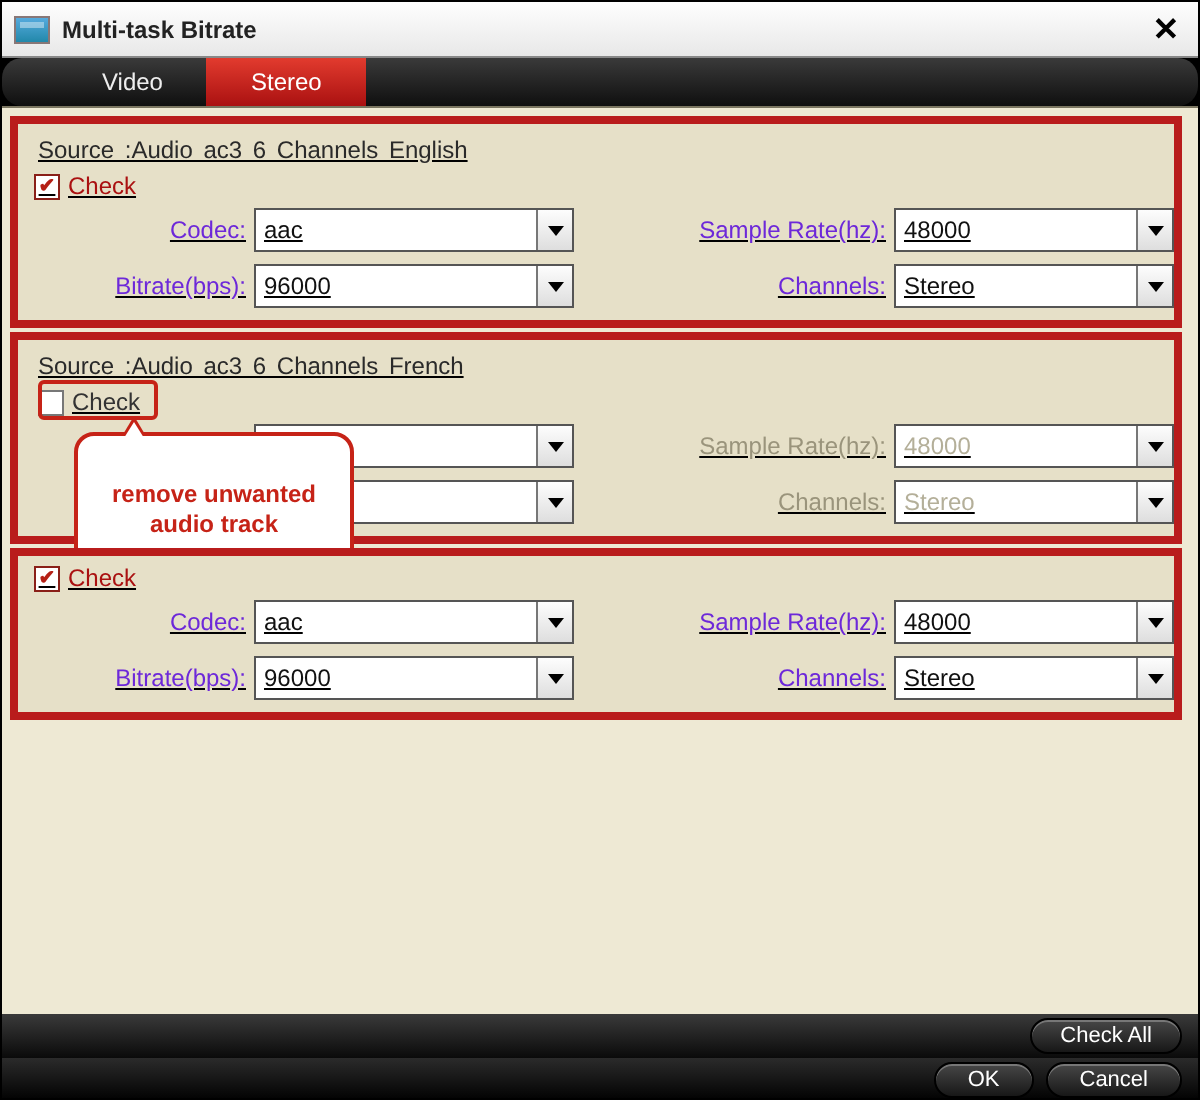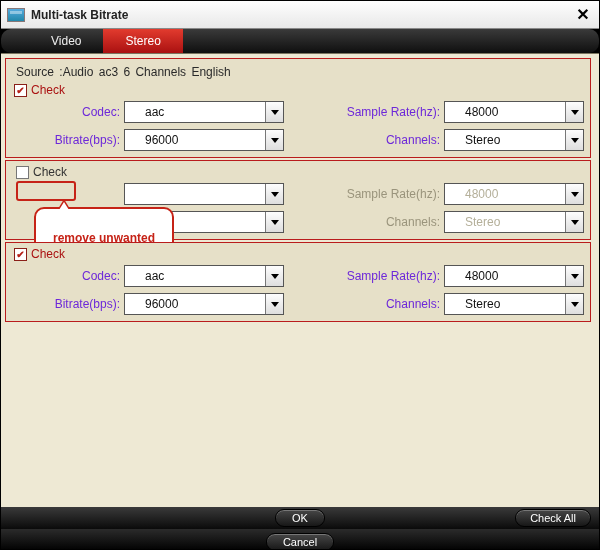--- a/index.html
+++ b/index.html
@@ -7,41 +7,41 @@
   .titlebar { height: 28px; background: linear-gradient(#fefefe,#e8e8e8); display: flex; align-items: center; padding: 0 6px; border-bottom: 1px solid #888; }
   .titlebar .app-icon { width: 18px; height: 14px; margin-right: 6px; background: linear-gradient(#5ad, #28a); border: 1px solid #877; position: relative; }
   .titlebar .app-icon::before { content:""; position:absolute; left:2px; right:2px; top:2px; height:3px; background:#fff6; }
   .titlebar .title { font-weight: bold; color: #222; }
   .titlebar .spacer { flex: 1; }
   .titlebar .close { font-family: Arial; font-size: 16px; font-weight: bold; color: #000; width: 20px; text-align: center; cursor: pointer; }
   .tabbar { height: 24px; background: linear-gradient(#3a3a3a,#0f0f0f); display: flex; align-items: stretch; padding-left: 28px; border-radius: 10px; }
   .tab { color: #eee; padding: 0 22px; line-height: 24px; font-size: 12px; }
   .tab.active { background: linear-gradient(#e23b2e,#a11); color: #fff; }
   .content { background: #eee9d4; height: 454px; padding: 4px; border-top: 1px solid #7a7560; overflow: hidden; }
-  .panel { border: 1px solid #b91c1c; background: #e6e0c8; margin: 0 4px 2px 0; padding: 4px 8px 6px 8px; position: relative; }
+  .panel { border: 4px solid #b91c1c; background: #e6e0c8; margin: 0 4px 2px 0; padding: 4px 8px 6px 8px; position: relative; text-decoration: underline; }
   .srcline { color: #2a2a2a; font-size: 12px; padding: 2px 0 4px 2px; letter-spacing: 0; word-spacing: 2px; }
   .checkrow { display: flex; align-items: center; gap: 4px; padding: 0 0 4px 0; }
   .cbx { width: 13px; height: 13px; border: 1px solid #8a1f18; background: #fff; display: inline-flex; align-items: center; justify-content: center; font-size: 10px; color: #b52016; font-weight: bold; }
   .cbx.plain { border-color: #777; color: transparent; }
   .checkrow .lbl { color: #a11; font-size: 12px; }
   .checkrow.plain .lbl { color: #333; }
   .grid { display: grid; grid-template-columns: 110px 160px 40px 120px 140px; row-gap: 6px; align-items: center; }
   .lblr { text-align: right; color: #6d28d9; padding-right: 4px; }
   .disabled .lblr { color: #9a947c; }
   .combo { height: 22px; border: 1px solid #555; background: #fff; display: flex; align-items: center; }
-  .combo .val { flex: 1; padding: 0 20px; color: #111; }
+  .combo .val { flex: 1; padding: 0 4px; color: #111; }
   .combo .arr { width: 18px; height: 100%; border-left: 1px solid #777; background: linear-gradient(#fdfdfd,#dedede); display:flex; align-items:center; justify-content:center; }
   .combo .arr::after { content:""; border-left:4px solid transparent; border-right:4px solid transparent; border-top:5px solid #000; }
   .disabled .combo .val { color: #b4af99; }
   .highlight { position: absolute; border: 2px solid #c62317; border-radius: 3px; left: 10px; top: 20px; width: 60px; height: 20px; pointer-events:none; }
   .callout { position: absolute; left: 28px; top: 46px; width: 140px; background: #fff; border: 2px solid #c62317; border-radius: 10px; color: #c62317; font-weight: bold; text-align: center; padding: 22px 4px; line-height: 1.25; pointer-events:none; }
   .callout::before { content:""; position:absolute; top:-10px; left:22px; border-left:6px solid transparent; border-right:6px solid transparent; border-bottom:10px solid #c62317; }
   .callout::after { content:""; position:absolute; top:-7px; left:23px; border-left:5px solid transparent; border-right:5px solid transparent; border-bottom:8px solid #fff; }
   .footer1 { height: 22px; background: linear-gradient(#3a3a3a,#0a0a0a); display: flex; justify-content: flex-end; align-items: center; gap: 20px; padding: 0 8px; }
-  .footer2 { height: 22px; background: linear-gradient(#2b2b2b,#000); display: flex; justify-content: flex-end; align-items: center; gap: 6px; padding: 0 8px; flex-direction: column; }
+  .footer2 { height: 22px; background: linear-gradient(#2b2b2b,#000); display: flex; justify-content: flex-end; align-items: center; gap: 6px; padding: 0 8px; }
   .btn { background: linear-gradient(#474747,#171717); color: #fff; border: 1px solid #000; border-radius: 10px; height: 18px; line-height: 16px; padding: 0 14px; font-size: 11px; cursor: pointer; box-shadow: inset 0 1px 0 #777; }
   .btn.small { padding: 0 16px; }
   .panel.disabled .checkrow { padding-left: 2px; }
 </style>
 </head>
 <body>
 
 <div class="titlebar">
   <span class="app-icon"></span>
   <span class="title">Multi-task Bitrate</span>
@@ -83,20 +83,21 @@
       <span></span>
       <span class="lblr">Channels:</span>
       <div class="combo">
           <span class="val">Stereo</span>
           <span class="arr"></span>
         </div>
     </div>
   </div>
 
   <div class="panel disabled">
+    <div class="srcline">Source :Audio  ac3  6 Channels  French</div>
     <div class="checkrow plain">
       <span class="cbx plain"></span>
       <span class="lbl">Check</span>
     </div>
     <div class="highlight"></div>
     <div class="callout">remove unwanted audio track</div>
     <div class="grid">
       <span class="lblr"></span>
       <div class="combo">
           <span class="val"></span>

